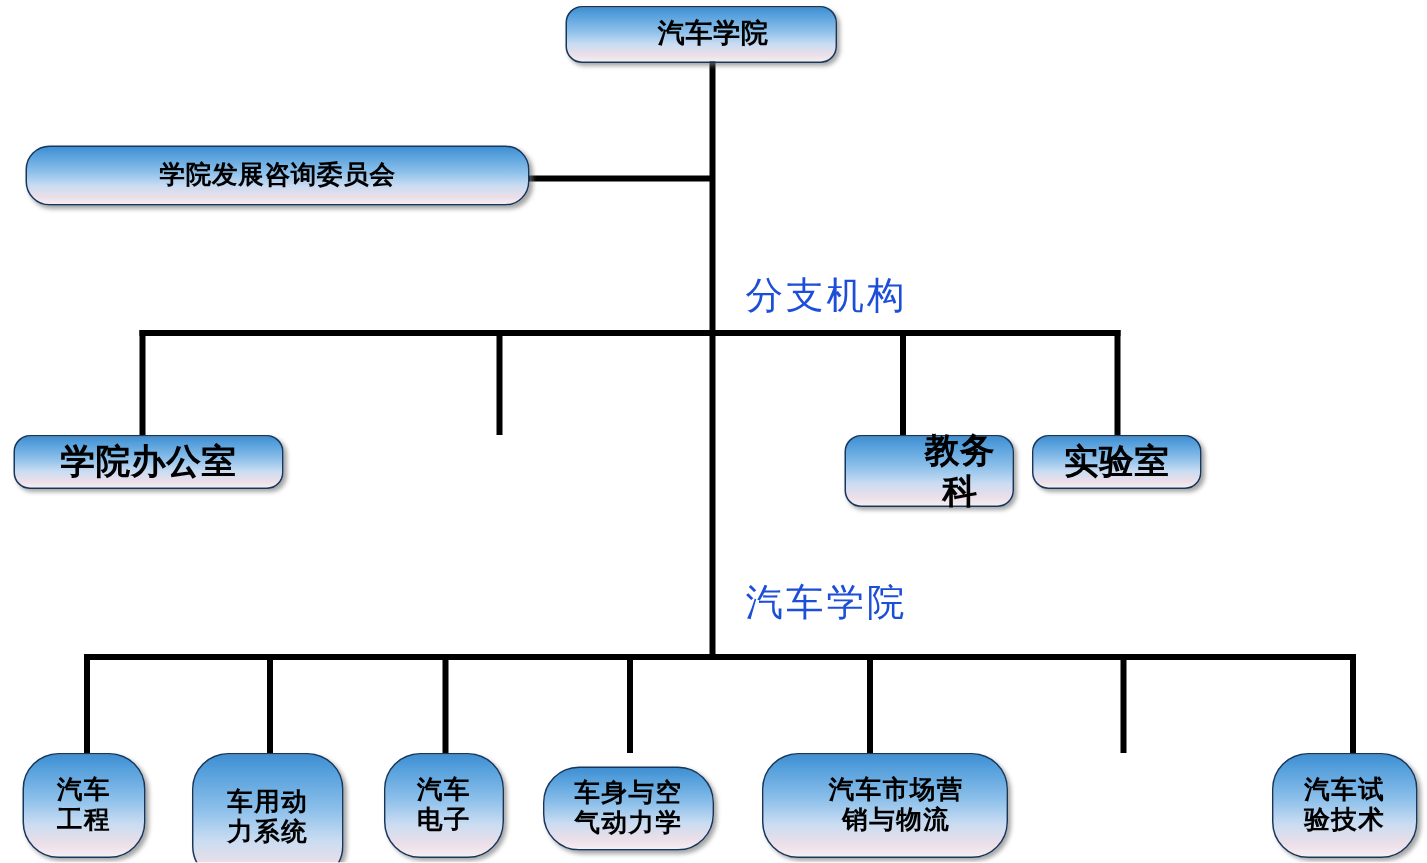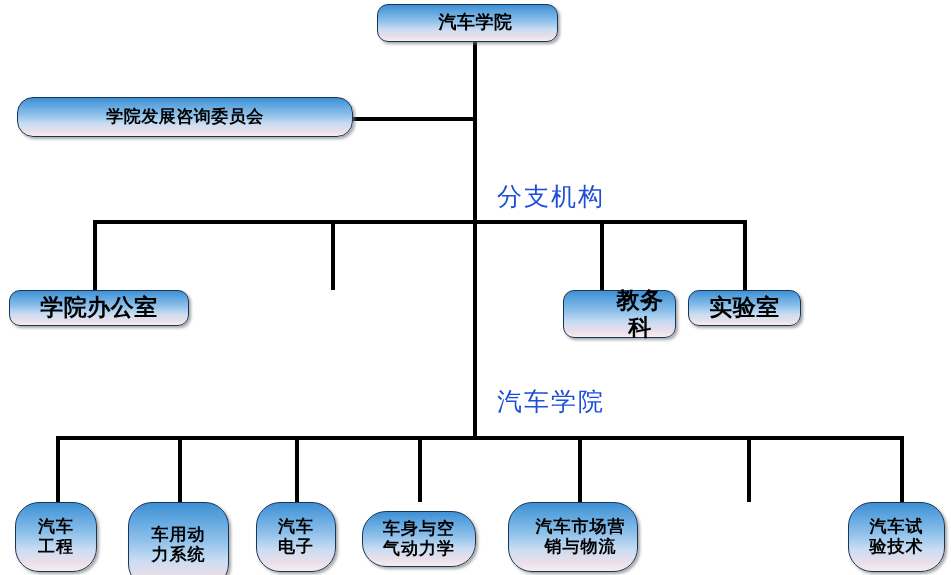--- a/index.html
+++ b/index.html
@@ -100,18 +100,18 @@
   <div class="node node-branch" style="left:688px; top:290px; width:113px; height:36px;">实验室</div>
 
   <div class="node node-leaf" style="left: 15px; top: 502px; width: 82px; height: 70px; white-space: pre-line;">汽车
 工程</div>
   <div class="node node-leaf" style="left: 128px; top: 502px; width: 101px; height: 86px; white-space: pre-line; text-align: right;">车用动
 力系统</div>
   <div class="node node-leaf" style="left: 256px; top: 502px; width: 80px; height: 70px; white-space: pre-line;">汽车
 电子</div>
   <div class="node node-leaf" style="left: 362px; top: 511px; width: 114px; height: 56px; white-space: pre-line;">车身与空
 气动力学</div>
-  <div class="node node-leaf" style="left: 508px; top: 502px; width: 130px; height: 70px; white-space: pre-line; padding-left: 15px;">汽车市场营
+  <div class="node node-leaf" style="left: 508px; top: 502px; width: 164px; height: 70px; white-space: pre-line; padding-left: 15px;">汽车市场营
 销与物流</div>
   <div class="node node-leaf" style="left: 848px; top: 502px; width: 97px; height: 70px; white-space: pre-line;">汽车试
 验技术</div>
 
 </div>
 
 </body></html>

